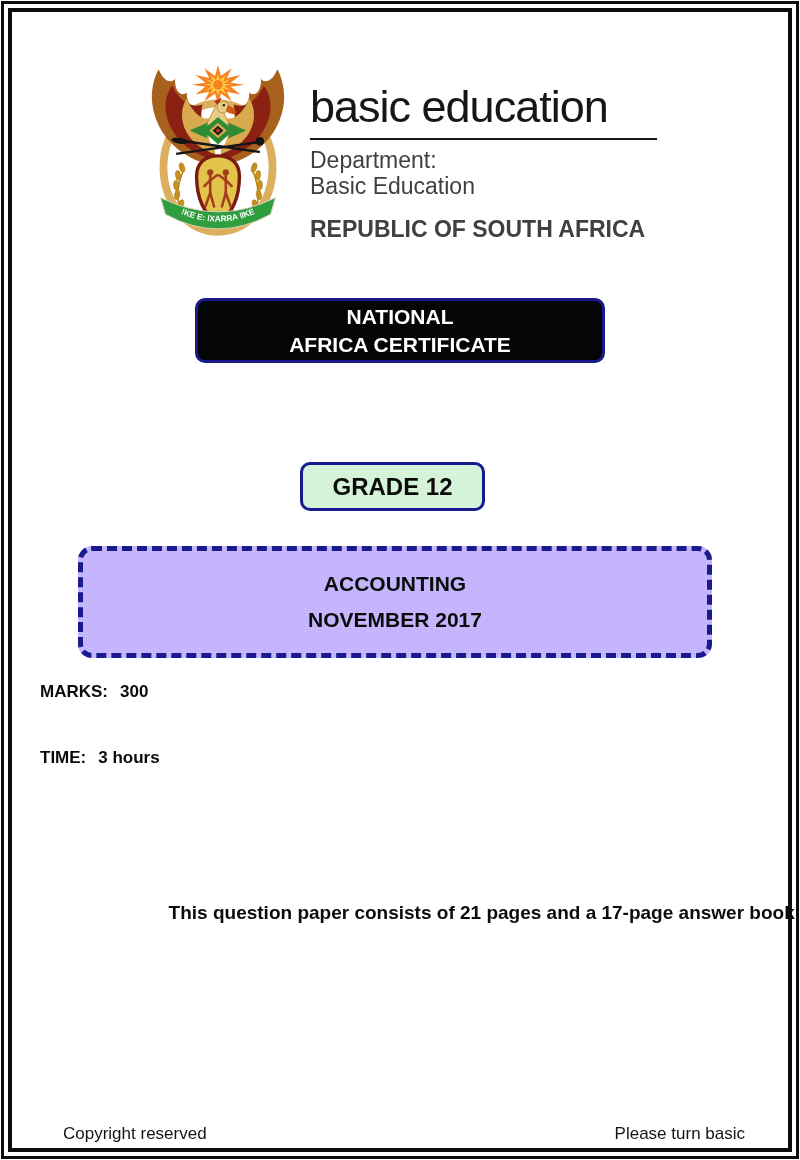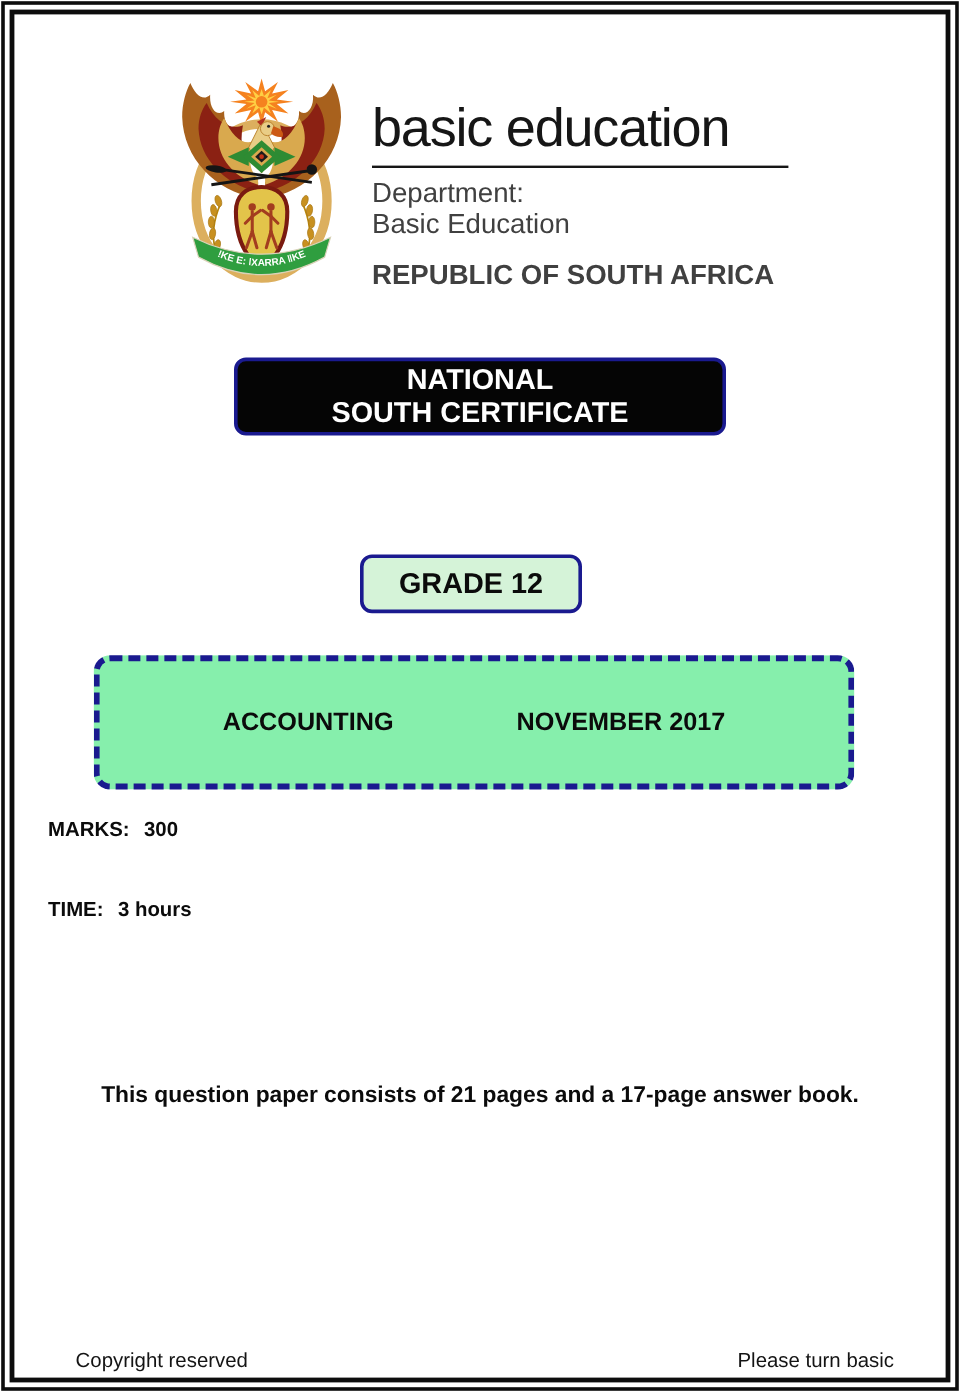--- a/index.html
+++ b/index.html
@@ -15,42 +15,42 @@
   .dept-text{position:absolute;left:310px;top:82px;width:352px;}
   .wordmark{font-size:45px;font-weight:400;letter-spacing:-1px;color:#161616;line-height:1.1;}
   .rule{height:2px;background:#161616;margin:6px 0 7px 0;width:347px;}
   .dept-line{font-size:23px;line-height:26px;color:#404040;}
   .dept-line.bold{font-weight:700;margin-top:17px;}
 
   .nsc-box{
     position:absolute;left:195px;top:298px;width:410px;height:65px;
     background:#050505;border:3px solid #1a1a8f;border-radius:10px;
     display:flex;flex-direction:column;align-items:center;justify-content:center;
-    color:#ffffff;font-weight:700;font-size:24px;line-height:28px;text-align:center;
+    color:#ffffff;font-weight:700;font-size:21px;line-height:28px;text-align:center;
     box-sizing:border-box;
   }
   .grade-box{
     position:absolute;left:300px;top:434px;width:185px;height:49px;
     background:#d5f3d8;border:3px solid #1a1a8f;border-radius:10px;
     display:flex;align-items:center;justify-content:center;
     font-weight:700;font-size:24px;color:#0b0b0b;box-sizing:border-box;margin-top:28px;
   }
   .subject-box{
     position:absolute;left:78px;top:546px;width:634px;height:112px;
-    background:#86efac;border:5px dashed #1a1a8f;border-radius:14px;
-    display:flex;flex-direction:row;align-items:center;justify-content:space-evenly;
+    background:#c4b5fd;border:5px dashed #1a1a8f;border-radius:14px;
+    display:flex;flex-direction:column;align-items:center;justify-content:space-evenly;
     font-weight:700;font-size:21px;color:#0b0b0b;box-sizing:border-box;padding:8px 0;
   }
   .detail-line{position:absolute;left:40px;font-weight:700;font-size:17px;color:#0b0b0b;}
   .detail-line .val{margin-left:12px;}
   .marks-line{top:682px;}
   .time-line{top:748px;}
 
   .consists-line{
-    position:absolute;left:0;top:902px;width:100%;text-align:center;
+    position:absolute;left:0;top:902px;width:100%;text-align:right;
     font-weight:700;font-size:19px;color:#0b0b0b;
   }
   .footer{position:absolute;left:63px;right:55px;top:1124px;display:flex;justify-content:space-between;
     font-size:17px;color:#141414;}
 </style>
 </head>
 <body>
 
 <div class="page">
   <div class="frame-outer"></div>
@@ -144,21 +144,21 @@
   <div class="dept-text">
     <div class="wordmark">basic education</div>
     <div class="rule"></div>
     <div class="dept-line">Department:</div>
     <div class="dept-line">Basic Education</div>
     <div class="dept-line bold">REPUBLIC OF SOUTH AFRICA</div>
   </div>
 
   <div class="nsc-box">
     <div>NATIONAL</div>
-    <div>SOUTH CERTIFICATE</div>
+    <div>AFRICA CERTIFICATE</div>
   </div>
 
   <div class="grade-box">
     <span>GRADE 12</span>
   </div>
 
   <div class="subject-box">
     <div>ACCOUNTING</div>
     <div>NOVEMBER 2017</div>
   </div>

